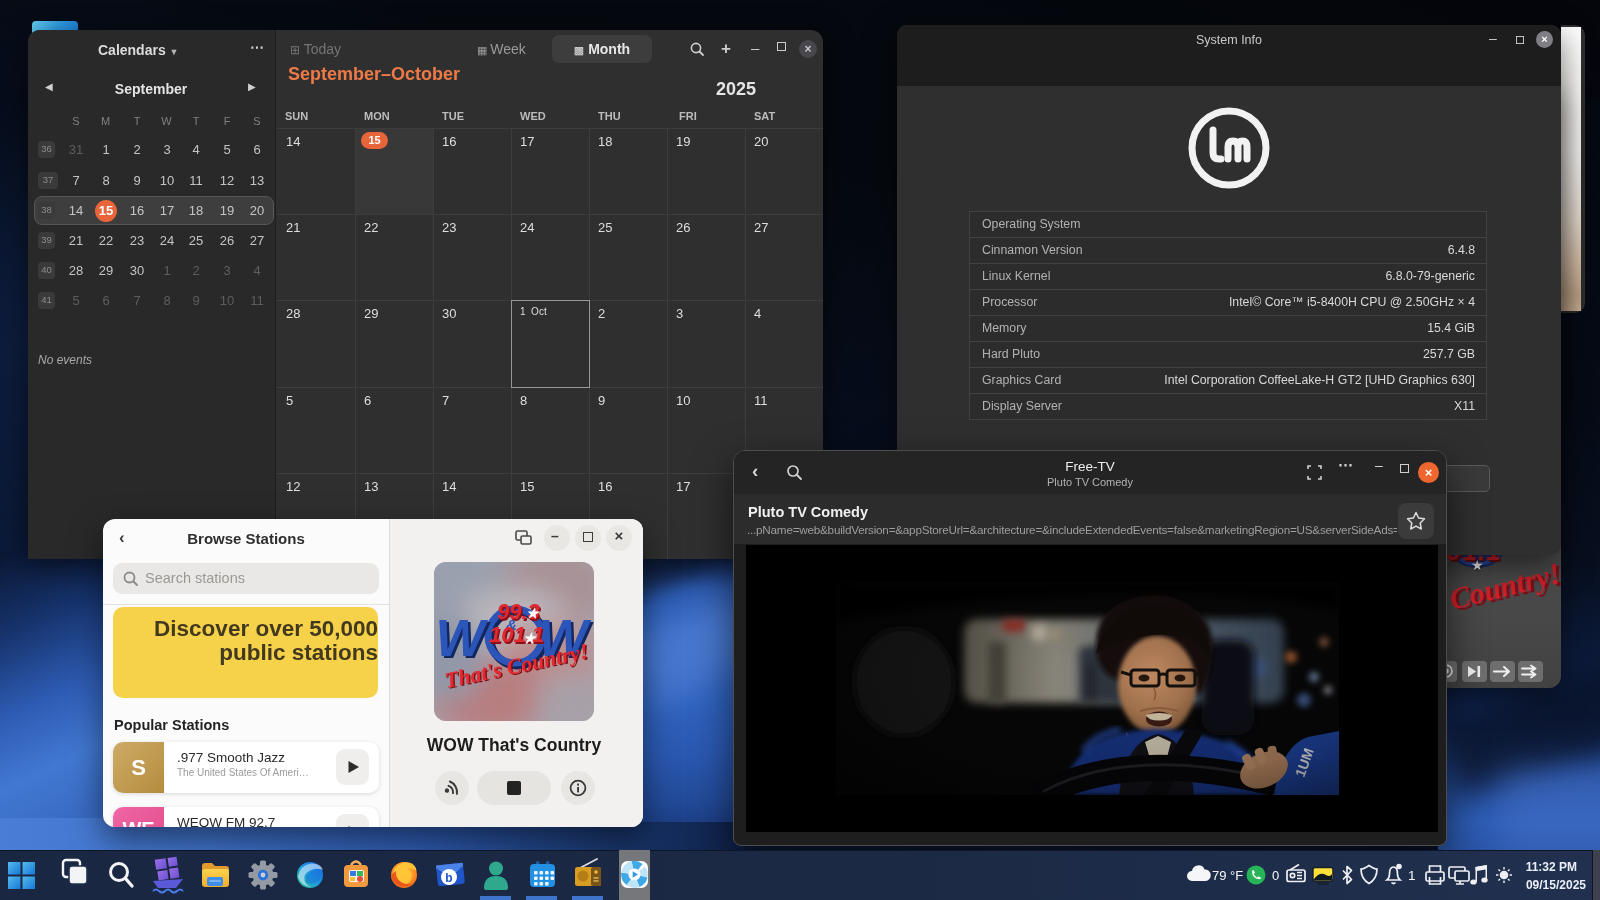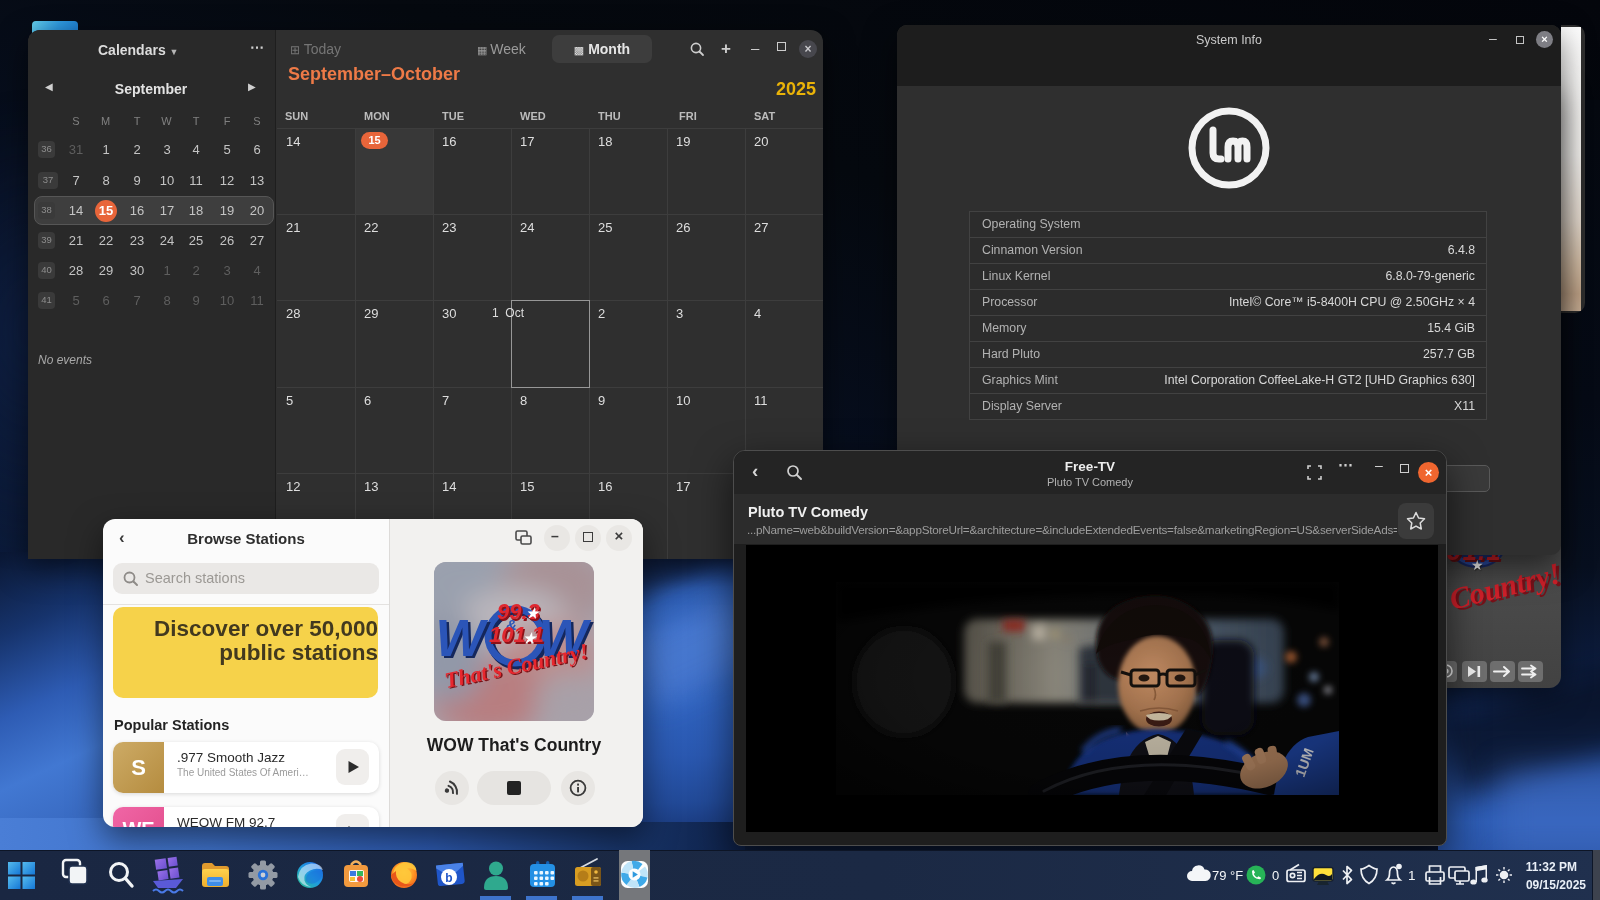--- a/index.html
+++ b/index.html
@@ -132,21 +132,21 @@
   <svg class="abs" style="left:662px;top:12px" width="15" height="15" viewBox="0 0 15 15">
         <circle cx="6" cy="6" r="4.6" fill="none" stroke="#cdcdcd" stroke-width="1.6"></circle>
         <path d="M9.5 9.5 L13 13" stroke="#cdcdcd" stroke-width="1.8" stroke-linecap="round"></path>
       </svg>
   <div class="abs" style="left:693px;top:9px;color:#cdcdcd;font-size:17px;font-weight:bold">+</div>
   <div class="abs" style="left:723px;top:9px;color:#cdcdcd;font-size:15px">–</div>
   <div class="abs" style="left:749px;top:12px;width:9px;height:9px;border:1.5px solid #cdcdcd"></div>
   <div class="abs" style="left:771px;top:10px;width:18px;height:18px;border-radius:50%;background:#47474d;color:#c9c9cd;font-size:12px;text-align:center;line-height:18px;font-weight:bold">×</div>
 
   <div class="abs" style="left:260px;top:34px;font-size:18px;font-weight:bold;color:#ee7a47">September–October</div>
-  <div class="abs" style="left:688px;top:49px;width:100px;text-align:right;font-size:18px;font-weight:bold;color:#eab308">2025</div>
+  <div class="abs" style="left:688px;top:49px;width:100px;text-align:left;font-size:18px;font-weight:bold;color:#e5e5e5">2025</div>
 
   <div class="abs" style="left:257px;top:80px;font-size:11px;font-weight:bold;color:#bcbcbc">SUN</div>
   <div class="abs" style="left:336px;top:80px;font-size:11px;font-weight:bold;color:#bcbcbc">MON</div>
   <div class="abs" style="left:414px;top:80px;font-size:11px;font-weight:bold;color:#bcbcbc">TUE</div>
   <div class="abs" style="left:492px;top:80px;font-size:11px;font-weight:bold;color:#bcbcbc">WED</div>
   <div class="abs" style="left:570px;top:80px;font-size:11px;font-weight:bold;color:#bcbcbc">THU</div>
   <div class="abs" style="left:651px;top:80px;font-size:11px;font-weight:bold;color:#bcbcbc">FRI</div>
   <div class="abs" style="left:726px;top:80px;font-size:11px;font-weight:bold;color:#bcbcbc">SAT</div>
   <div class="abs" style="left:327px;top:98px;width:78px;height:86px;background:#383838"></div>
   <div class="abs" style="left:327px;top:98px;width:1px;height:431px;background:#3d3d3d"></div>
@@ -171,21 +171,21 @@
   <div class="abs" style="left:258px;top:190px;font-size:13px;color:#dedede">21</div>
   <div class="abs" style="left:336px;top:190px;font-size:13px;color:#dedede">22</div>
   <div class="abs" style="left:414px;top:190px;font-size:13px;color:#dedede">23</div>
   <div class="abs" style="left:492px;top:190px;font-size:13px;color:#dedede">24</div>
   <div class="abs" style="left:570px;top:190px;font-size:13px;color:#dedede">25</div>
   <div class="abs" style="left:648px;top:190px;font-size:13px;color:#dedede">26</div>
   <div class="abs" style="left:726px;top:190px;font-size:13px;color:#dedede">27</div>
   <div class="abs" style="left:258px;top:276px;font-size:13px;color:#dedede">28</div>
   <div class="abs" style="left:336px;top:276px;font-size:13px;color:#dedede">29</div>
   <div class="abs" style="left:414px;top:276px;font-size:13px;color:#dedede">30</div>
-  <div class="abs" style="left:464px;top:276px;font-size:12px;color:#dedede">1&nbsp;&nbsp;Oct</div>
+  <div class="abs" style="left:492px;top:276px;font-size:10px;color:#dedede">1&nbsp;&nbsp;Oct</div>
   <div class="abs" style="left:570px;top:276px;font-size:13px;color:#dedede">2</div>
   <div class="abs" style="left:648px;top:276px;font-size:13px;color:#dedede">3</div>
   <div class="abs" style="left:726px;top:276px;font-size:13px;color:#dedede">4</div>
   <div class="abs" style="left:258px;top:363px;font-size:13px;color:#dedede">5</div>
   <div class="abs" style="left:336px;top:363px;font-size:13px;color:#dedede">6</div>
   <div class="abs" style="left:414px;top:363px;font-size:13px;color:#dedede">7</div>
   <div class="abs" style="left:492px;top:363px;font-size:13px;color:#dedede">8</div>
   <div class="abs" style="left:570px;top:363px;font-size:13px;color:#dedede">9</div>
   <div class="abs" style="left:648px;top:363px;font-size:13px;color:#dedede">10</div>
   <div class="abs" style="left:726px;top:363px;font-size:13px;color:#dedede">11</div>
@@ -222,21 +222,21 @@
   <div class="abs" style="left:72px;top:264px;width:518px;height:1px;background:#424242"></div>
   <div class="abs" style="left:85px;top:270px;font-size:12.3px;color:#b2b2b2">Processor</div>
   <div class="abs" style="left:90px;top:270px;width:488px;text-align:right;font-size:12.3px;color:#d8d8d8">Intel© Core™ i5-8400H CPU @ 2.50GHz × 4</div>
   <div class="abs" style="left:72px;top:290px;width:518px;height:1px;background:#424242"></div>
   <div class="abs" style="left:85px;top:296px;font-size:12.3px;color:#b2b2b2">Memory</div>
   <div class="abs" style="left:90px;top:296px;width:488px;text-align:right;font-size:12.3px;color:#d8d8d8">15.4 GiB</div>
   <div class="abs" style="left:72px;top:316px;width:518px;height:1px;background:#424242"></div>
   <div class="abs" style="left:85px;top:322px;font-size:12.3px;color:#b2b2b2">Hard Pluto</div>
   <div class="abs" style="left:90px;top:322px;width:488px;text-align:right;font-size:12.3px;color:#d8d8d8">257.7 GB</div>
   <div class="abs" style="left:72px;top:342px;width:518px;height:1px;background:#424242"></div>
-  <div class="abs" style="left:85px;top:348px;font-size:12.3px;color:#b2b2b2">Graphics Mint</div>
+  <div class="abs" style="left:85px;top:348px;font-size:12.3px;color:#b2b2b2">Graphics Card</div>
   <div class="abs" style="left:90px;top:348px;width:488px;text-align:right;font-size:12.3px;color:#d8d8d8">Intel Corporation CoffeeLake-H GT2 [UHD Graphics 630]</div>
   <div class="abs" style="left:72px;top:368px;width:518px;height:1px;background:#424242"></div>
   <div class="abs" style="left:85px;top:374px;font-size:12.3px;color:#b2b2b2">Display Server</div>
   <div class="abs" style="left:90px;top:374px;width:488px;text-align:right;font-size:12.3px;color:#d8d8d8">X11</div>
   <div class="abs" style="left:94px;top:440px;width:499px;height:27px;border-radius:5px;border:1px solid #5a5a5a;background:#3a3a3a"></div>
 </div>
 
 <div class="abs" style="left:103px;top:519px;width:540px;height:308px;border-radius:12px;background:#fbfbfb;box-shadow:0 12px 32px rgba(0,0,0,.5);overflow:hidden">
   <div class="abs" style="left:286px;top:0;width:254px;height:308px;background:#f2f1ef;border-left:1px solid #dddbd9"></div>
   <div class="abs" style="left:16px;top:9px;color:#3a3a3a;font-size:17px;font-weight:bold">‹</div>
@@ -333,21 +333,21 @@
       </svg>
 </div>
 
 <div class="abs" style="left:733px;top:450px;width:714px;height:396px;border-radius:12px 12px 8px 8px;background:#1e1e1e;border:1px solid #4d4d4d;box-shadow:0 14px 38px rgba(0,0,0,.6);overflow:hidden">
   <div class="abs" style="left:0;top:0;width:712px;height:43px;background:#242424"></div>
   <div class="abs" style="left:18px;top:9px;color:#d6d6d6;font-size:19px;font-weight:bold">‹</div>
   <svg class="abs" style="left:52px;top:13px" width="17" height="17" viewBox="0 0 17 17">
         <circle cx="7" cy="7" r="5" fill="none" stroke="#d0d0d0" stroke-width="1.7"></circle>
         <path d="M11 11 L15 15" stroke="#d0d0d0" stroke-width="1.9" stroke-linecap="round"></path>
       </svg>
-  <div class="abs" style="left:256px;top:8px;width:200px;text-align:center;font-size:13.5px;font-weight:bold;color:#ededed">Free-TV</div>
+  <div class="abs" style="left:256px;top:8px;width:200px;text-align:center;font-size:13.5px;font-weight:normal;color:#ededed">Free-TV</div>
   <div class="abs" style="left:256px;top:25px;width:200px;text-align:center;font-size:11px;color:#b2b2b2">Pluto TV Comedy</div>
   <svg class="abs" style="left:573px;top:14px" width="15" height="15" viewBox="0 0 15 15">
         <path d="M1 4 V1 H4 M11 1 H14 V4 M14 11 V14 H11 M4 14 H1 V11" fill="none" stroke="#cfcfcf" stroke-width="1.6"></path>
       </svg>
   <div class="abs" style="left:604px;top:5px;color:#cfcfcf;font-size:15px;font-weight:bold;letter-spacing:1px">⋯</div>
   <div class="abs" style="left:641px;top:6px;color:#cfcfcf;font-size:14px">–</div>
   <div class="abs" style="left:666px;top:13px;width:9px;height:9px;border:1.5px solid #cfcfcf"></div>
   <div class="abs" style="left:684px;top:11px;width:21px;height:21px;border-radius:50%;background:#f0662f;color:#fff;font-size:13px;font-weight:bold;text-align:center;line-height:21px">×</div>
   <div class="abs" style="left:0;top:43px;width:712px;height:50px;background:#2c2c2c"></div>
   <div class="abs" style="left:14px;top:53px;font-size:14.5px;font-weight:bold;color:#f0f0f0">Pluto TV Comedy</div>

